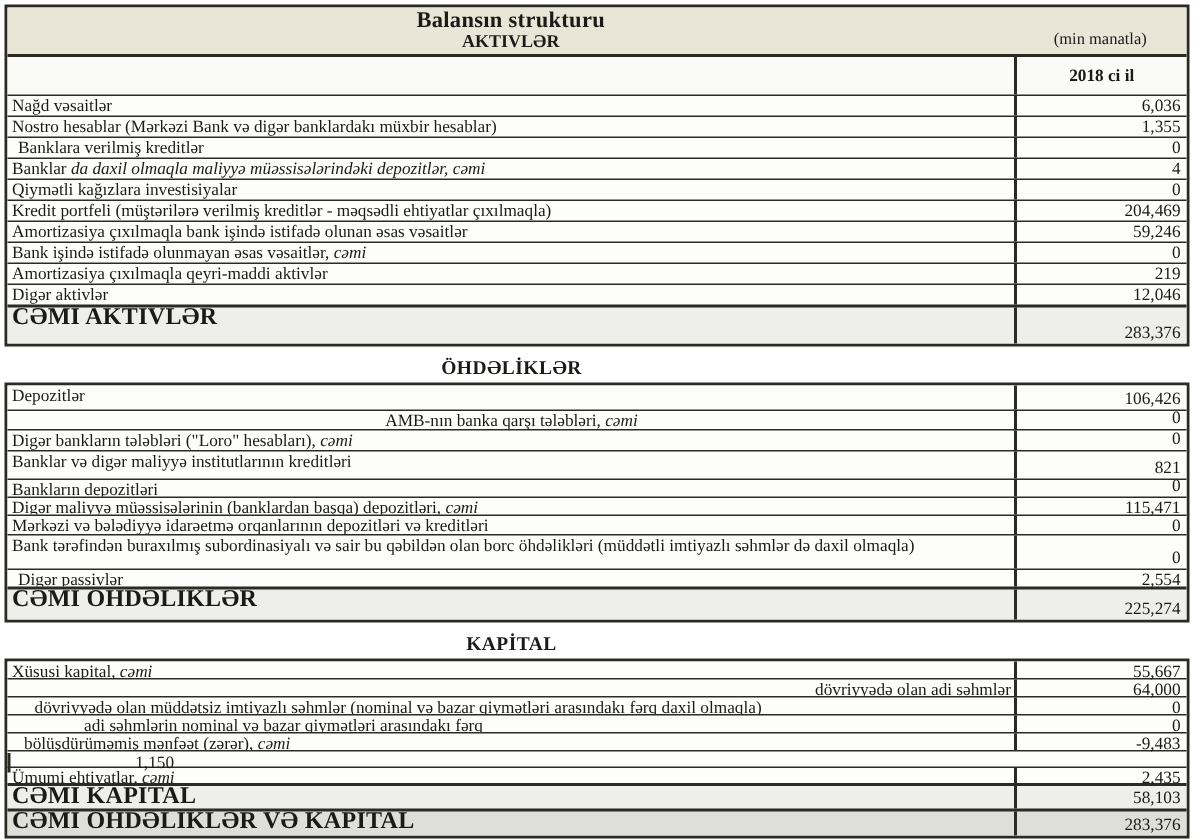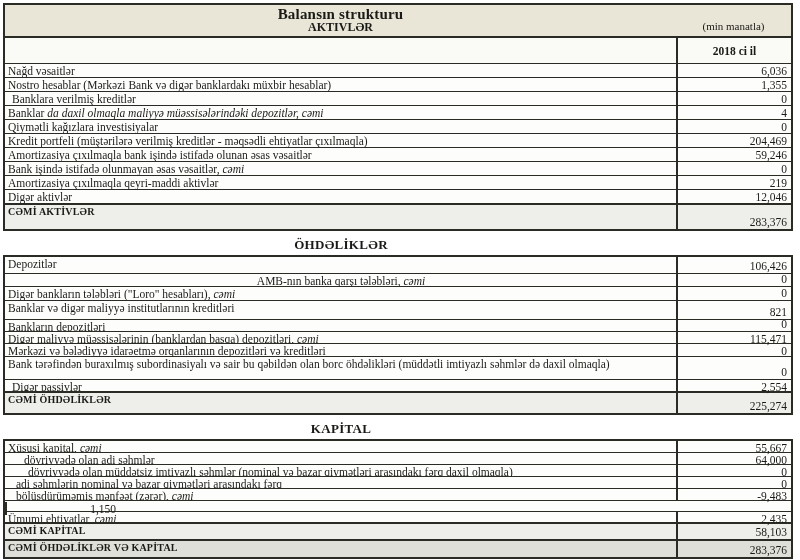--- a/index.html
+++ b/index.html
@@ -37,21 +37,21 @@
     width:109px;padding:0 2px 0 2px;border-left:2px solid var(--border);
     display:flex;align-items:center;justify-content:center;
     font-weight:bold;font-size:11.5px;
   }
 
   
   .row{display:flex;border-top:1px solid var(--border);background:var(--row_bg);font-size:11.5px;}
   .rows > .row:first-child{border-top:none;}
   .row.total{background:var(--total_bg);border-top:2px solid var(--border);}
   .row.grand{background:var(--grand_bg);border-top:2px solid var(--border);}
-  .row.total .lbl,.row.grand .lbl{font-weight:bold;font-size:10px;letter-spacing:.2px;}
+  .row.total .lbl,.row.grand .lbl{font-weight:bold;font-size:16px;letter-spacing:.2px;}
   .lbl{
     flex:1;padding:1px 2px 0 3px;line-height:12px;
     white-space:nowrap;overflow:hidden;
   }
   .lbl i{font-style:italic;}
   .val{
     width:107px;border-left:2px solid var(--border);
     padding:0 4px 0 2px;display:flex;justify-content:flex-end;
     font-size:11.5px;
   }
@@ -177,28 +177,28 @@
   </section>
 
   <div class="secheading">KAPİTAL</div>
   <section class="tbl">
     <div class="rows">
         <div class="row data" style="height: 11px;">
           <div class="lbl"><span>Xüsusi kapital, </span><i>cəmi</i></div>
           <div class="val v-t">55,667</div>
         </div>
         <div class="row data" style="height: 11px;">
-          <div class="lbl" style="padding-left: 19px;"><span>dövriyyədə olan adi səhmlər</span></div>
+          <div class="lbl" style="padding-left: 7px; text-align: right;"><span>dövriyyədə olan adi səhmlər</span></div>
           <div class="val v-t">64,000</div>
         </div>
         <div class="row data" style="height: 11px;">
-          <div class="lbl" style="padding-left: 7px; margin-left: 16px;"><span>dövriyyədə olan müddətsiz imtiyazlı səhmlər (nominal və bazar qiymətləri arasındakı fərq daxil olmaqla)</span></div>
+          <div class="lbl" style="padding-left: 18px;"><span>dövriyyədə olan müddətsiz imtiyazlı səhmlər (nominal və bazar qiymətləri arasındakı fərq daxil olmaqla)</span></div>
           <div class="val v-t">0</div>
         </div>
-        <div class="row data" style="height: 11px;">
+        <div class="row data" style="height: 11px; padding-left: 40px;">
           <div class="lbl" style="padding-left: 11px;"><span>adi səhmlərin nominal və bazar qiymətləri arasındakı fərq</span></div>
           <div class="val v-t">0</div>
         </div>
         <div class="row data" style="height: 11px;">
           <div class="lbl" style="padding-left: 11px;"><span>bölüşdürüməmiş  mənfəət (zərər), </span><i>cəmi</i></div>
           <div class="val v-t">-9,483</div>
         </div>
         <div class="row data" style="height: 10px; flex-direction: column;">
           <div class="lbl" style="padding-left: 11px;"><span>cari ilin mənfəəti</span></div>
           <div class="val v-t">1,150</div>

